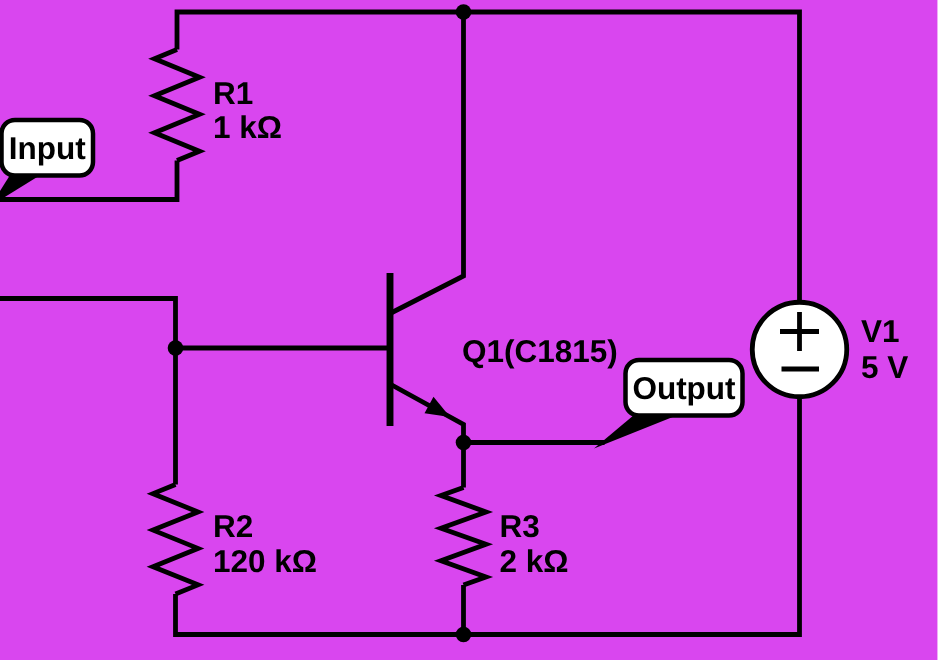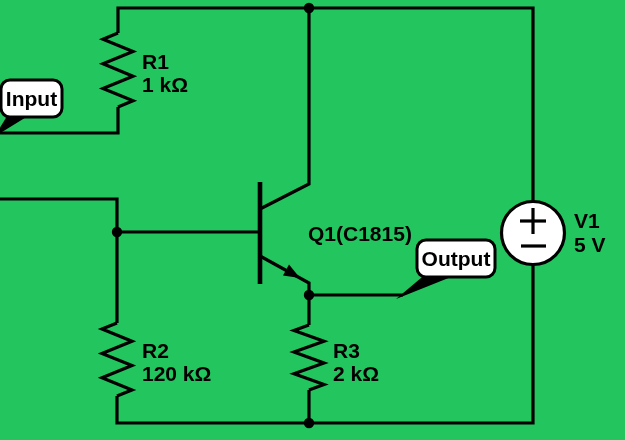--- a/index.html
+++ b/index.html
@@ -4,21 +4,21 @@
 <style>
   html, body {
     margin: 0;
     padding: 0;
     background: #ffffff;
   }
   .stage {
     position: relative;
     width: 625px;
     height: 440px;
-    background: #22c55e;
+    background: #d946ef;
     overflow: hidden;
     font-family: "Liberation Sans", sans-serif;
     text-decoration: underline;
   }
   svg { display: block; }
   .wire {
     stroke: currentColor;
     stroke-width: 3.2;
     fill: none;
     stroke-linecap: butt;

